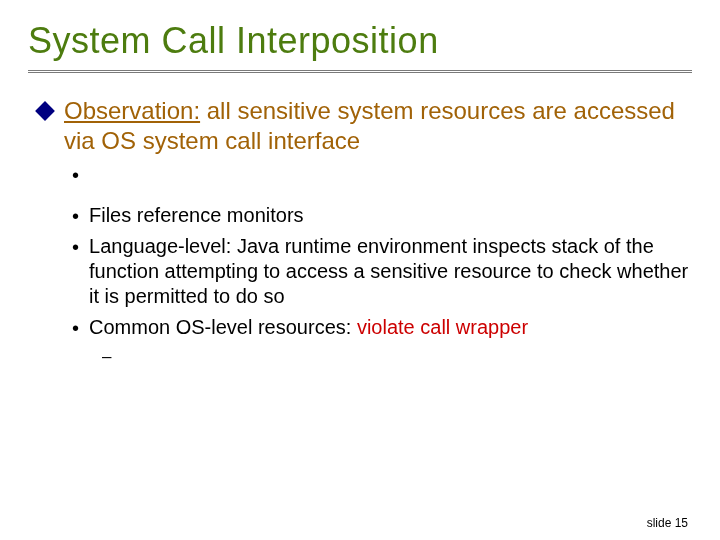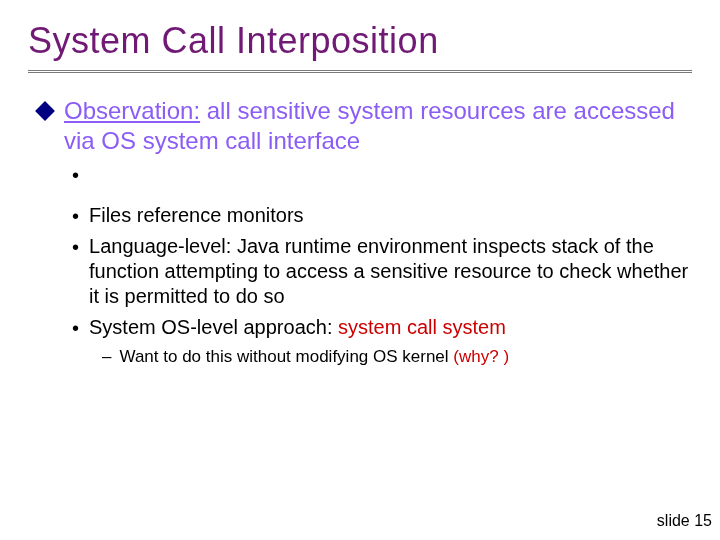--- a/index.html
+++ b/index.html
@@ -6,21 +6,21 @@
   html, body { width: 720px; height: 540px; }
   body {
     background: #ffffff;
     font-family: Verdana, Geneva, sans-serif;
     position: relative;
     padding: 20px 28px 0 28px;
   }
   .title {
     font-family: Verdana, Geneva, sans-serif;
     font-size: 36px;
-    color: #701a75;
+    color: #4d7c0f;
     font-weight: normal;
     margin-bottom: 8px;
     letter-spacing: 0.5px;
   }
   .rule {
     border: none;
     border-top: 3px double #7a7a7a;
     height: 4px;
     margin-bottom: 22px;
   }
@@ -36,21 +36,21 @@
     flex: 0 0 auto;
     width: 14px;
     height: 14px;
     background: #000080;
     transform: rotate(45deg);
     margin: 8px 12px 0 2px;
   }
   .b1 .text {
     font-size: 24px;
     line-height: 1.25;
-    color: #8b5cf6;
+    color: #a16207;
   }
   .b1 .text .u { text-decoration: underline; }
   .b2 {
     display: flex;
     align-items: flex-start;
     margin-left: 36px;
     margin-bottom: 6px;
   }
   .b2 .dot {
     flex: 0 0 auto;
@@ -81,22 +81,22 @@
   .b3 .text {
     font-size: 17px;
     line-height: 1.3;
     color: #000;
   }
   .red { color: #cc0000; }
   .gap { height: 10px; }
   .footer {
     position: absolute;
     bottom: 10px;
-    right: 8px;
-    font-size: 16px;
+    right: 32px;
+    font-size: 12px;
     color: #000;
     font-family: Arial, sans-serif;
   }
 </style>
 </head>
 <body>
 
 <h1 class="title">System Call Interposition</h1>
 <hr class="rule">
 
@@ -119,23 +119,22 @@
     <div class="text">Files reference monitors</div>
   </div>
 
   <div class="b2">
     <div class="dot">•</div>
     <div class="text">Language-level: Java runtime environment inspects stack of the function attempting to access a sensitive resource to check whether it is permitted to do so</div>
   </div>
 
   <div class="b2">
     <div class="dot">•</div>
-    <div class="text"><span>System OS-level approach: </span><span class="red">system call system</span></div>
+    <div class="text"><span>Common OS-level resources: </span><span class="red">violate call wrapper</span></div>
   </div>
 
   <div class="b3">
     <div class="dash">–</div>
-    <div class="text"><span>Want to do this without modifying OS kernel </span><span class="red">(why? )</span></div>
   </div>
 
 </div>
 
 <div class="footer">slide 15</div>
 
 </body></html>

